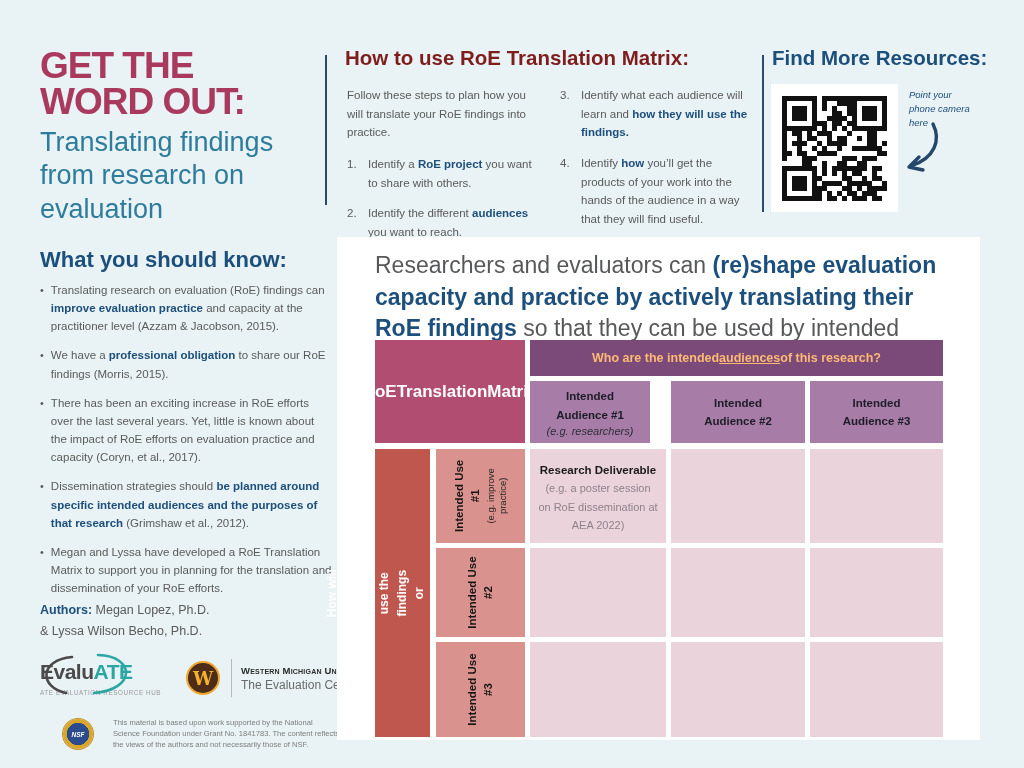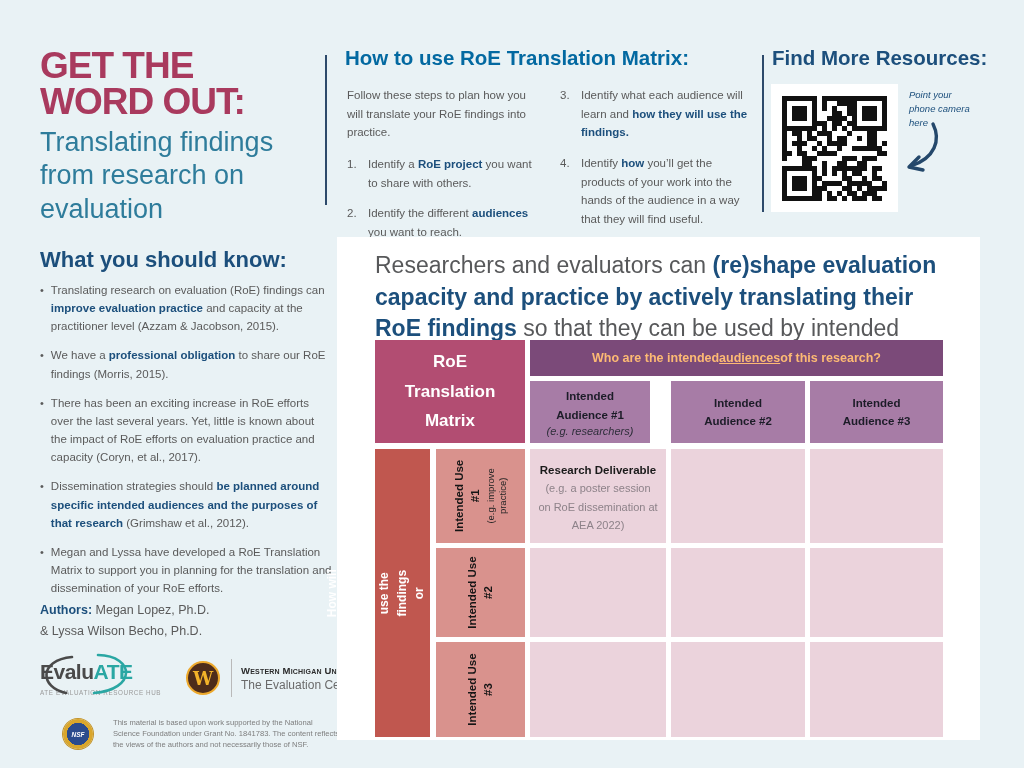--- a/index.html
+++ b/index.html
@@ -43,21 +43,21 @@
     display:flex; align-items:center; justify-content:center; margin-top:2px;
     box-shadow:0 0 0 1px #c2932a; }
   .nsf-logo span { color:#fff; font-size:6.5px; font-weight:800; font-style:italic; }
   .nsf-text { font-size:7.6px; color:#7d7d7d; line-height:1.45; }
 
   
   .vdivider { position:absolute; width:2px; background:#2d4a6b; }
   #divider-1 { left:325px; top:55px; height:150px; }
   #divider-2 { left:762px; top:55px; height:157px; }
 
-  .howto-heading { position:absolute; left:345px; top:46px; font-size:20.5px; font-weight:800; color:#0369a1; }
+  .howto-heading { position:absolute; left:345px; top:46px; font-size:20.5px; font-weight:800; color:#7f1d1d; }
   .howto-cols { position:absolute; left:347px; top:86px; width:406px; display:flex; gap:20px; }
   .howto-col { width:193px; }
   .howto-intro { font-size:11.5px; color:#5a5a5a; line-height:1.62; margin-bottom:13px; }
   .step { display:flex; gap:7px; font-size:11.5px; color:#5a5a5a; line-height:1.62; margin-bottom:12px; }
   .step .num { flex:0 0 14px; }
 
   
   .resources-heading { position:absolute; left:772px; top:46px; font-size:20.5px; font-weight:800; color:#1c4f7c; }
   .qr-box { position:absolute; left:771px; top:84px; width:127px; height:128px; background:#ffffff;
     display:flex; align-items:center; justify-content:center; }
@@ -66,21 +66,21 @@
   .qr-arrow { position:absolute; left:897px; top:120px; }
 
   
   .panel { position:absolute; left:337px; top:237px; width:643px; height:503px; background:#ffffff; }
   .panel-headline { position:absolute; left:38px; top:13px; width:582px; font-size:23px;
     color:#57585a; line-height:1.38; }
   .panel-headline .b { font-weight:700; color:#1c4f7c; }
 
   .mcell { position:absolute; display:flex; align-items:center; justify-content:center; text-align:center; }
   .m-corner { left:38px; top:103px; width:150px; height:103px; background:#b24d72; color:#fff;
-    font-weight:800; font-size:17px; line-height:1.75; flex-direction:column; }
+    font-weight:800; font-size:17px; line-height:1.75; flex-direction:row; }
   .m-aud-header { left:193px; top:103px; width:413px; height:36px; background:#7b4a79; color:#fdba74;
     font-weight:700; font-size:12.5px; }
   .m-aud-header .u { text-decoration:underline; }
   .m-aud { background:#a77ca6; color:#1c1c28; top:144px; height:62px; flex-direction:column; }
   .m-aud .t { font-weight:800; font-size:11.5px; line-height:1.6; width:80px; }
   .m-aud .e { font-weight:400; font-size:11px; color:#2e2e3a; margin-top:1px;font-style:italic; }
   #aud-1 { left:193px; width:120px; }
   #aud-2 { left:334px; width:134px; }
   #aud-3 { left:473px; width:133px; }
 

